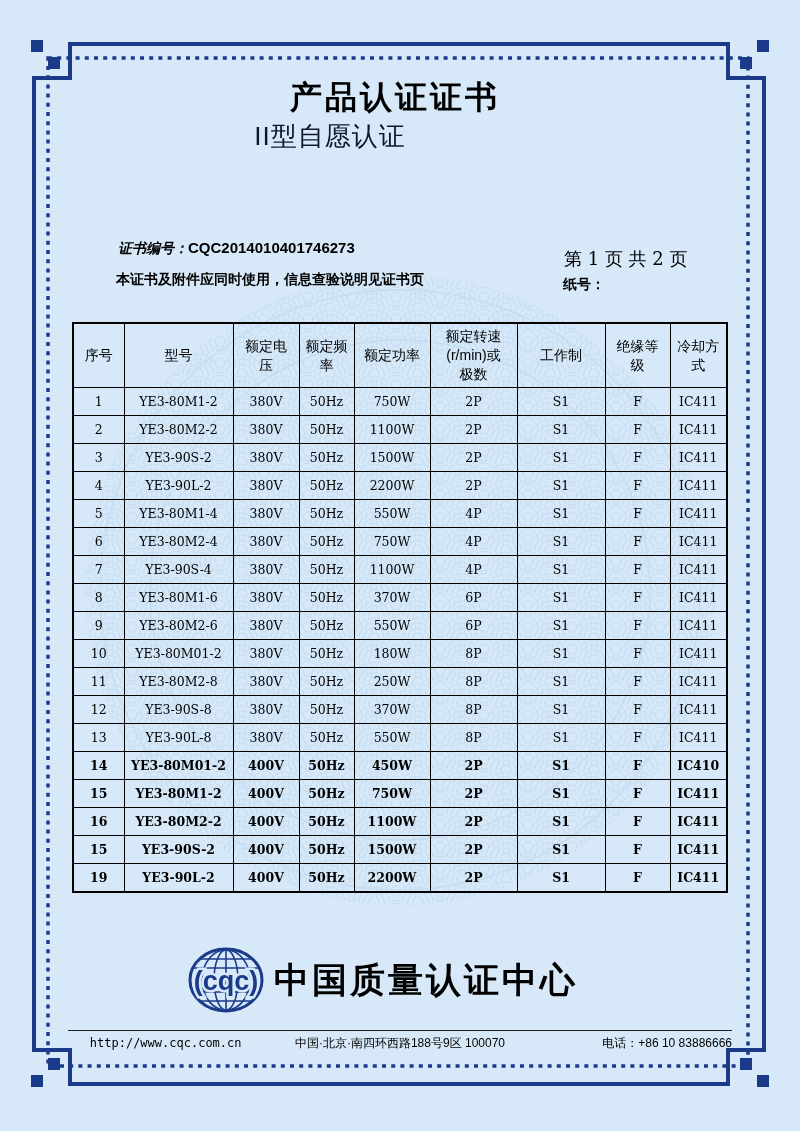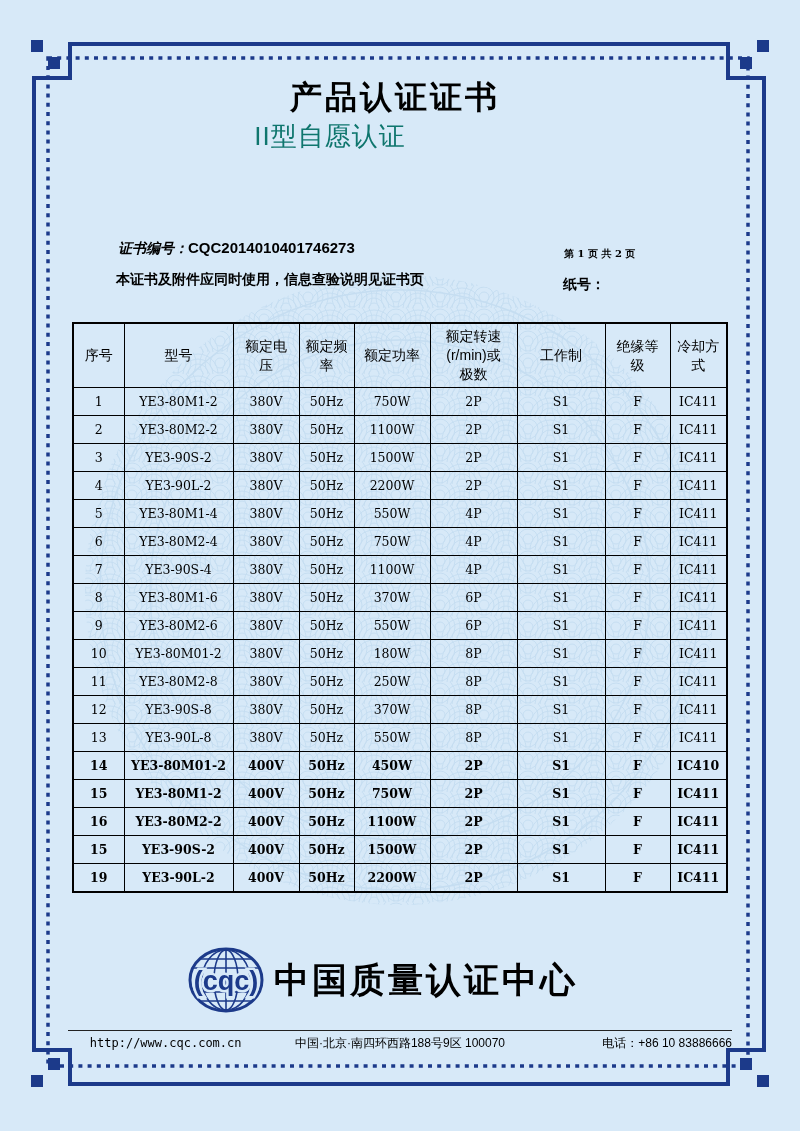--- a/index.html
+++ b/index.html
@@ -4,27 +4,27 @@
 <style>
   html,body{margin:0;padding:0;}
   body{width:800px;height:1131px;font-family:"Liberation Sans",sans-serif;}
   .page{position:relative;width:800px;height:1131px;background:#d7e9f8;overflow:hidden;}
   .decor{position:absolute;left:0;top:0;z-index:0;pointer-events:none;}
   .content{position:absolute;left:0;top:0;width:800px;height:1131px;z-index:1;}
 
   .title{position:absolute;left:0;top:76px;width:790px;text-align:center;
          font-size:32px;font-weight:900;color:#000;letter-spacing:3px;}
   .subtitle{position:absolute;left:0;top:119px;width:660px;text-align:center;
-            font-size:26px;font-weight:400;color:#0f766e;letter-spacing:1px;}
+            font-size:26px;font-weight:400;color:#0f172a;letter-spacing:1px;}
 
   .cert-line{position:absolute;left:118px;top:239px;font-size:15px;color:#000;white-space:nowrap;}
   .cert-label{font-family:Liberation Mono, monospace;font-style:italic;font-weight:bold;font-size:14px;}
   .cert-number{font-weight:bold;letter-spacing:0px;}
   .page-info{position:absolute;left:564px;top:247px;font-family:"DejaVu Serif",serif;
-             font-weight:bold;font-size:10px;color:#000;}
+             font-weight:normal;font-size:18px;color:#000;}
   .note-line{position:absolute;left:116px;top:271px;font-weight:bold;font-size:14px;color:#000;}
   .paper-line{position:absolute;left:563px;top:276px;font-weight:bold;font-size:14px;color:#000;}
 
   table.spec{position:absolute;left:72px;top:322px;width:655px;height:566px;
              border-collapse:collapse;table-layout:fixed;background:transparent;
              border:2px solid #000;}
   table.spec th,table.spec td{border:1px solid #000;text-align:center;vertical-align:middle;
              color:#000;padding:0 4px;overflow:hidden;}
   table.spec th{height:63px;font-size:14px;font-weight:400;white-space:pre-line;line-height:1.35;
              font-family:"Liberation Sans",sans-serif;}

